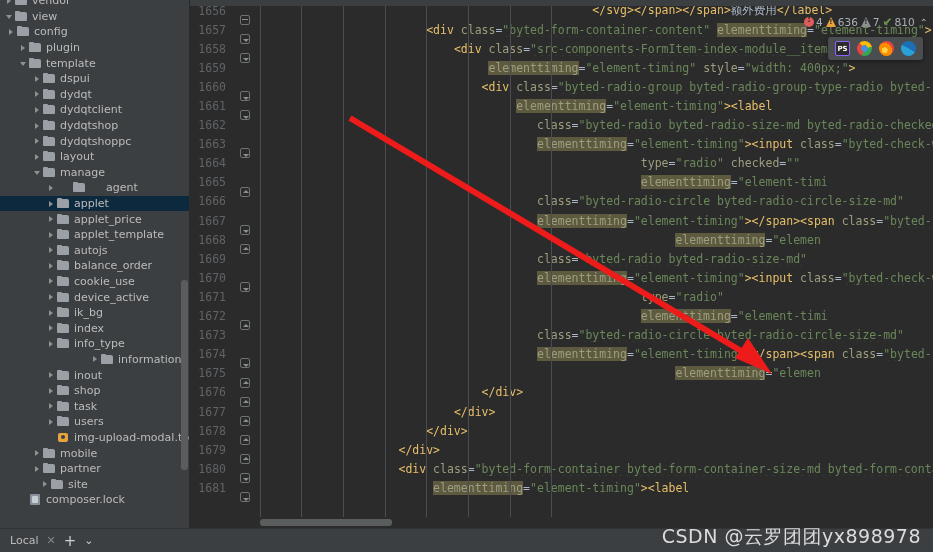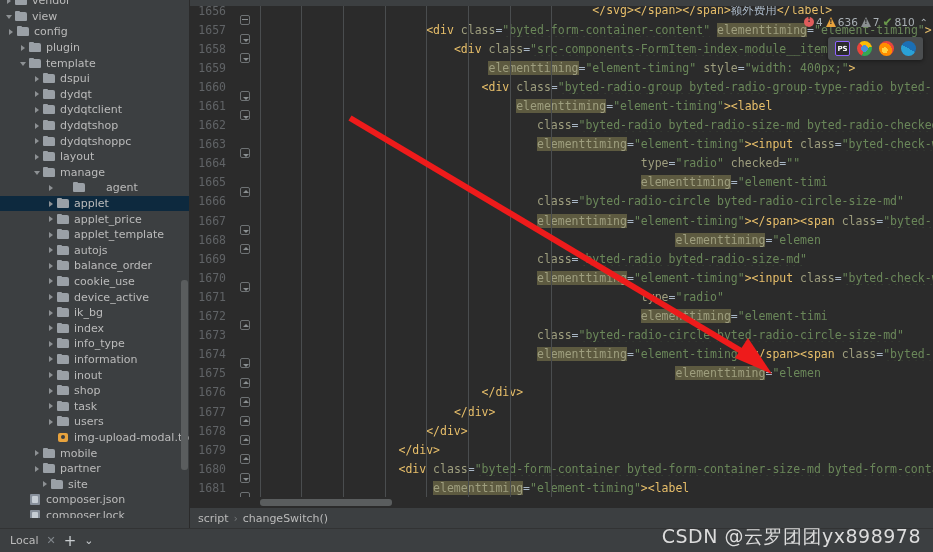--- a/index.html
+++ b/index.html
@@ -515,21 +515,21 @@
           <div class="tree-row" style="padding-left: 46px;">
             <span class="arrow collapsed"></span>
             <span class="ficon folder"></span>
             <span class="tlabel">index</span>
           </div>
           <div class="tree-row" style="padding-left: 46px;">
             <span class="arrow collapsed"></span>
             <span class="ficon folder"></span>
             <span class="tlabel">info_type</span>
           </div>
-          <div class="tree-row" style="padding-left: 46px;">
+          <div class="tree-row" style="padding-left: 46px; margin-left: 44px;">
             <span class="arrow collapsed"></span>
             <span class="ficon folder"></span>
             <span class="tlabel">information</span>
           </div>
           <div class="tree-row" style="padding-left: 46px;">
             <span class="arrow collapsed"></span>
             <span class="ficon folder"></span>
             <span class="tlabel">inout</span>
           </div>
           <div class="tree-row" style="padding-left: 46px;">
@@ -559,25 +559,20 @@
           </div>
           <div class="tree-row" style="padding-left: 32px;">
             <span class="arrow collapsed"></span>
             <span class="ficon folder"></span>
             <span class="tlabel">partner</span>
           </div>
           <div class="tree-row" style="padding-left: 40px;">
             <span class="arrow collapsed"></span>
             <span class="ficon folder"></span>
             <span class="tlabel">site</span>
-          </div>
-          <div class="tree-row" style="padding-left: 18px;">
-            <span class="arrow "></span>
-            <span class="ficon json"></span>
-            <span class="tlabel">composer.json</span>
           </div>
           <div class="tree-row" style="padding-left: 18px;">
             <span class="arrow "></span>
             <span class="ficon json"></span>
             <span class="tlabel">composer.lock</span>
           </div>
         </div>
       <div class="tree-fade"></div>
       <div class="sb-scroll"></div>
     </div>
@@ -656,25 +651,20 @@
         <svg class="arrow-overlay" viewBox="0 0 743 505" preserveAspectRatio="none">
           <line x1="160" y1="112" x2="568" y2="355" stroke="#ee1b1b" stroke-width="6"></line>
           <polygon points="582,368 545,352 558,332" fill="#ee1b1b"></polygon>
         </svg>
       </div>
 
       <div class="hscroll-row">
         <div class="hscroll"></div>
       </div>
 
-      <div class="breadcrumb">
-        <span>script</span>
-        <span class="bc-sep">›</span>
-        <span>changeSwitch()</span>
-      </div>
     </div>
   </div>
 
   <div class="statusbar">
     <div class="sb-left">
       <span>Local</span>
       <span class="sb-x">✕</span>
       <span class="sb-plus">+</span>
       <span class="sb-chev">⌄</span>
     </div>

